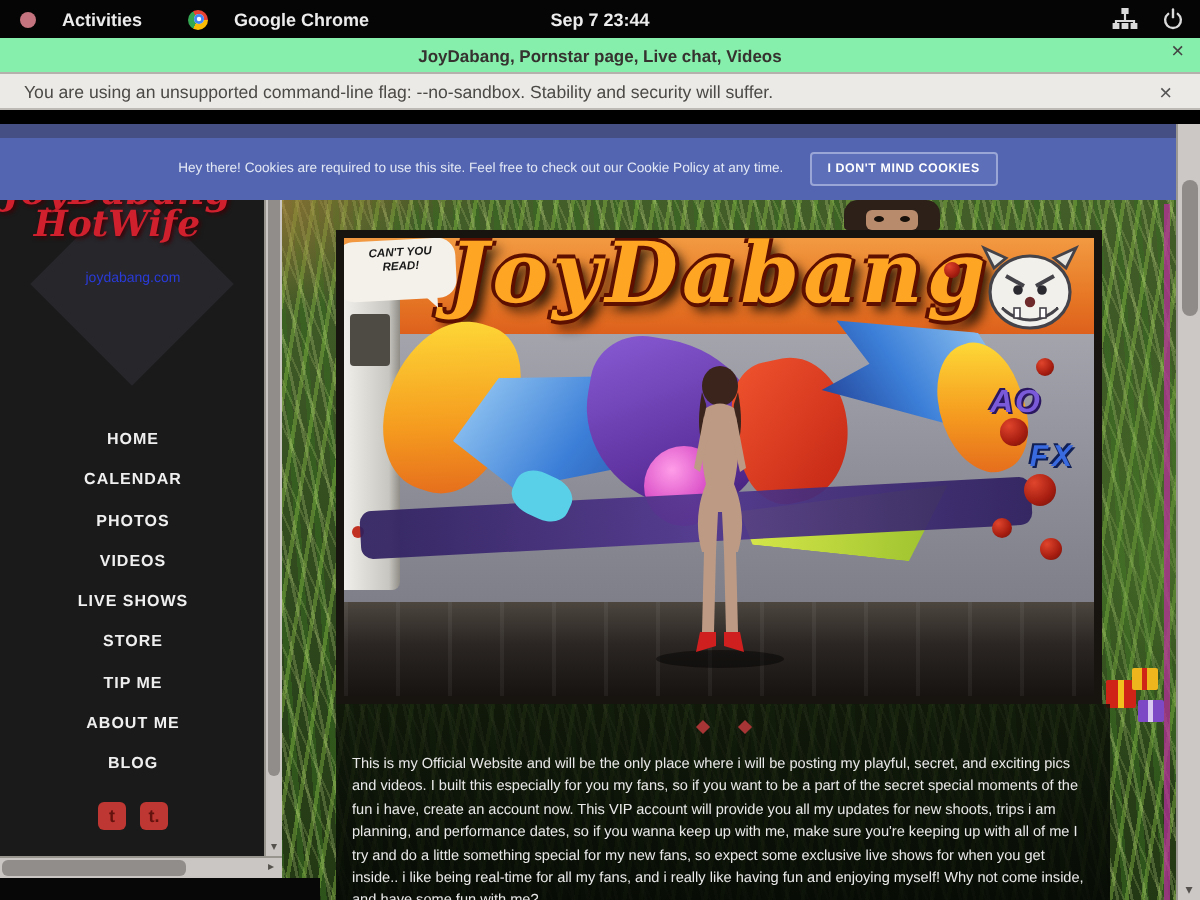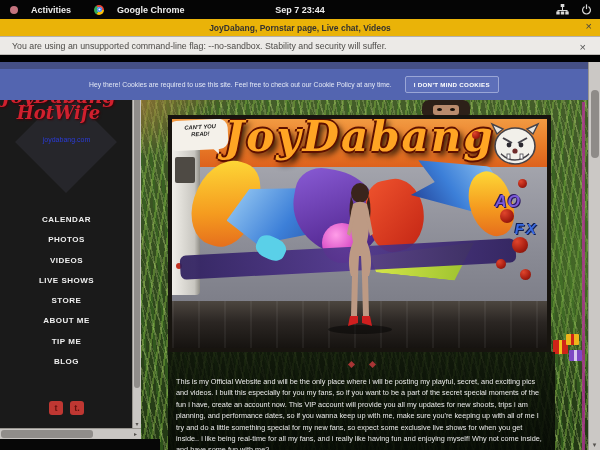--- a/index.html
+++ b/index.html
@@ -13,21 +13,21 @@
   .tb-left{display:flex;align-items:center;gap:13px;padding-left:10px;}
   .tb-dot{width:8px;height:8px;border-radius:50%;background:#c4747e;}
   .chrome-ic{position:relative;width:10px;height:10px;border-radius:50%;
     background:conic-gradient(from -30deg,#e84335 0 120deg,#fbbc05 120deg 240deg,#34a853 240deg 360deg);}
   .chrome-ic::after{content:"";position:absolute;inset:2.5px;border-radius:50%;background:#fff;
     box-shadow:inset 0 0 0 1.4px #4285f4;}
   .tb-clock{position:absolute;left:0;right:0;text-align:center;}
   .tb-right{position:absolute;right:8px;top:0;height:19px;display:flex;align-items:center;gap:12px;}
 
   
-  .titlebar{position:absolute;left:0;top:19px;width:600px;height:18px;background:#eab308;
+  .titlebar{position:absolute;left:0;top:19px;width:600px;height:18px;background:#86efac;
     border-bottom:1px solid #b4b0ab;color:#35322f;font-size:8.5px;font-weight:bold;
     display:flex;align-items:center;justify-content:center;}
   .wt-close{position:absolute;right:8px;top:1px;font-size:11px;font-weight:normal;color:#444;cursor:default;}
 
   
   .infobar{position:absolute;left:0;top:37px;width:600px;height:18px;background:#eceae7;
     border-bottom:1px solid #bdbab6;color:#4c4a47;font-size:8.8px;
     display:flex;align-items:center;padding:0 12px;}
   .ib-close{position:absolute;right:14px;top:4px;font-size:11px;color:#555;}
 
@@ -293,27 +293,28 @@
     </div>
 
     <div class="sidebar">
       <div class="logo-diamond"></div>
       <div class="logo">
         <div class="l1">JoyDabang</div>
         <div class="l2">HotWife</div>
       </div>
       <div class="side-link">joydabang.com</div>
       <div class="menu">
+        <div class="mi">HOME</div>
         <div class="mi">CALENDAR</div>
         <div class="mi">PHOTOS</div>
         <div class="mi">VIDEOS</div>
         <div class="mi">LIVE SHOWS</div>
         <div class="mi">STORE</div>
+        <div class="mi">TIP ME</div>
         <div class="mi">ABOUT ME</div>
-        <div class="mi">TIP ME</div>
         <div class="mi">BLOG</div>
       </div>
       <div class="socials">
         <div class="soc">t</div>
         <div class="soc">t.</div>
       </div>
     </div>
 
     <div class="svscroll">
       <div class="svthumb"></div>

